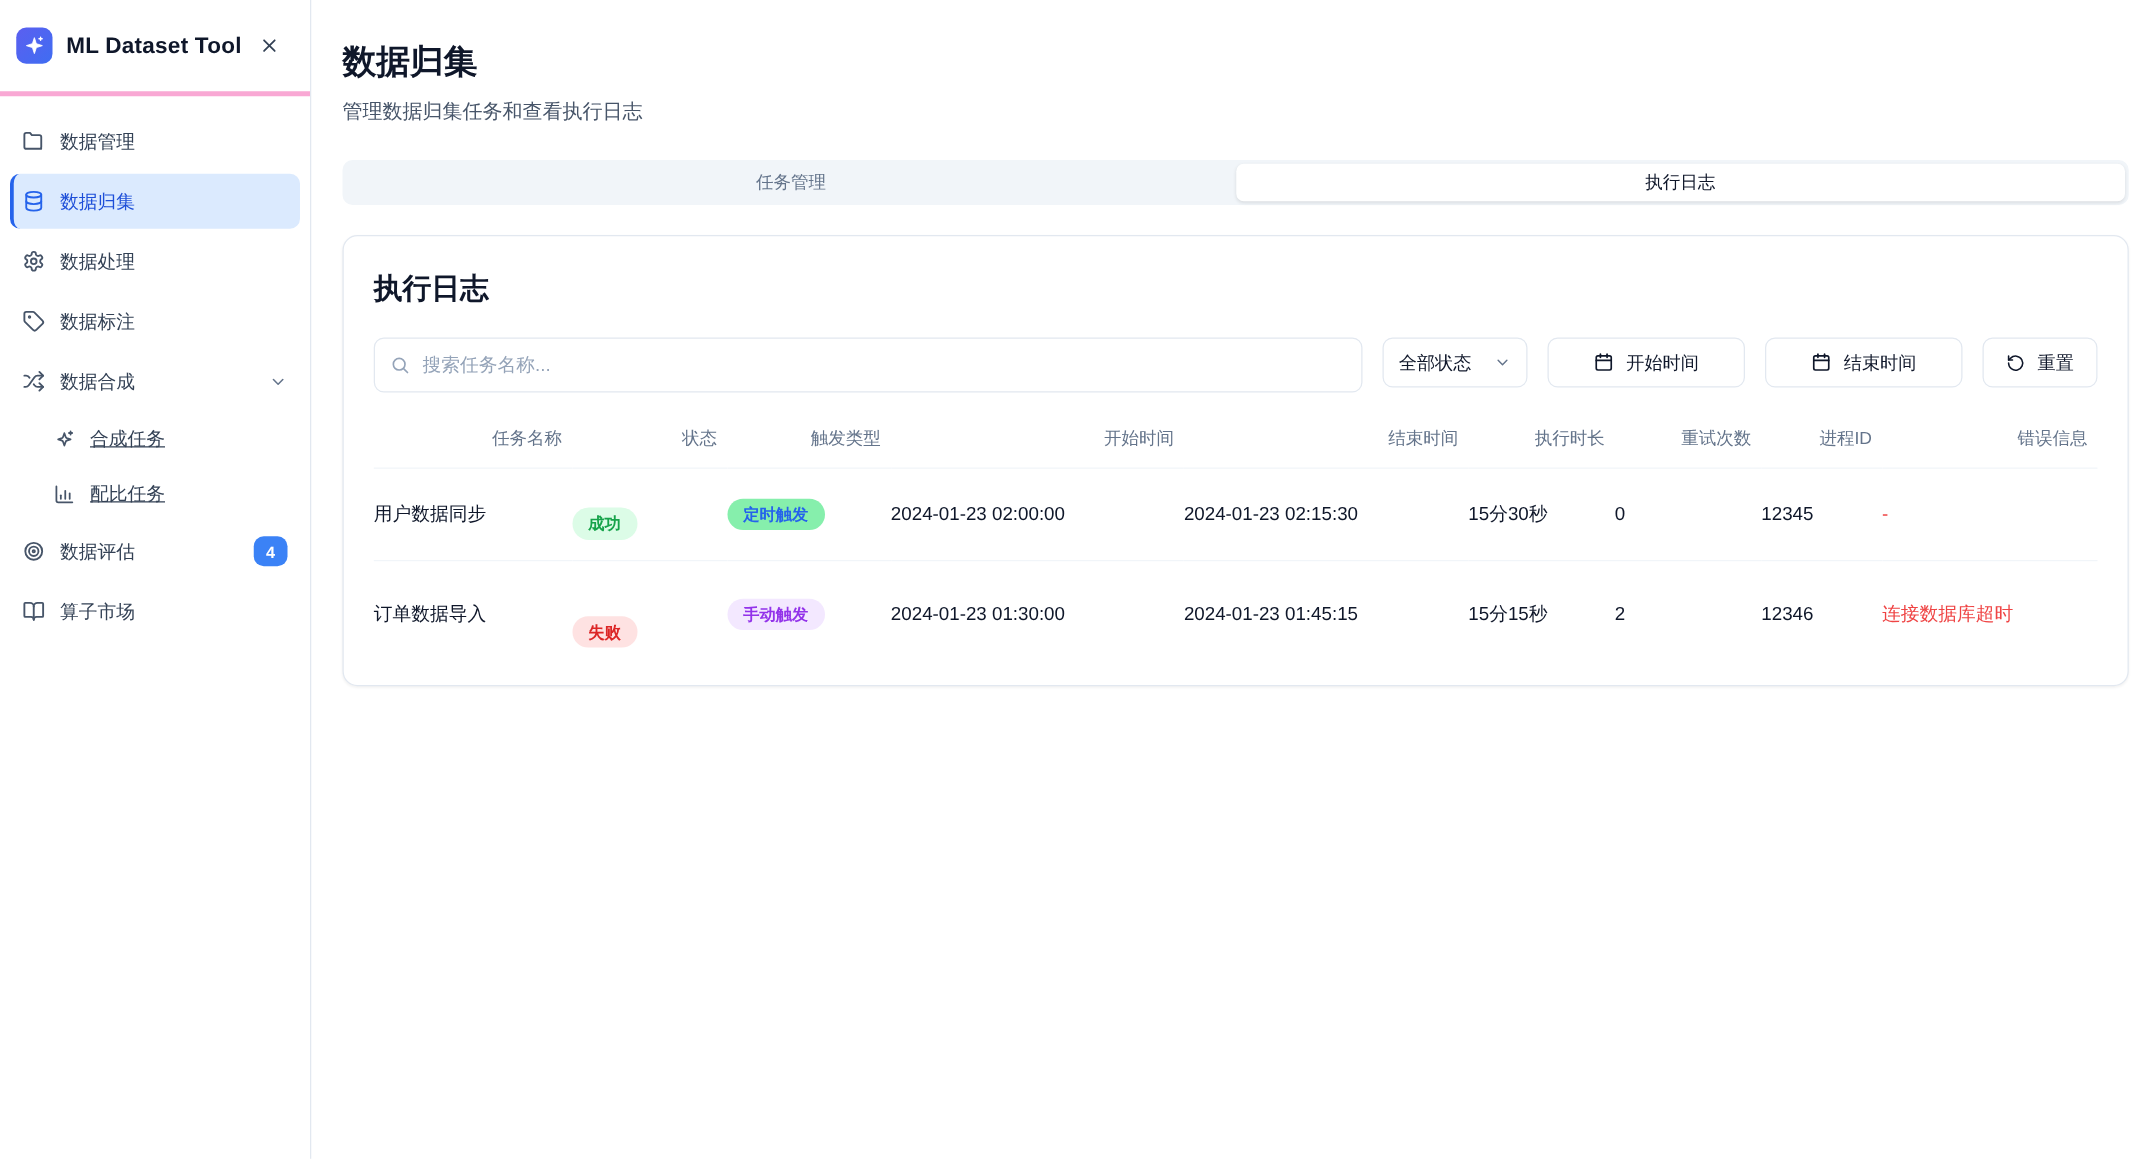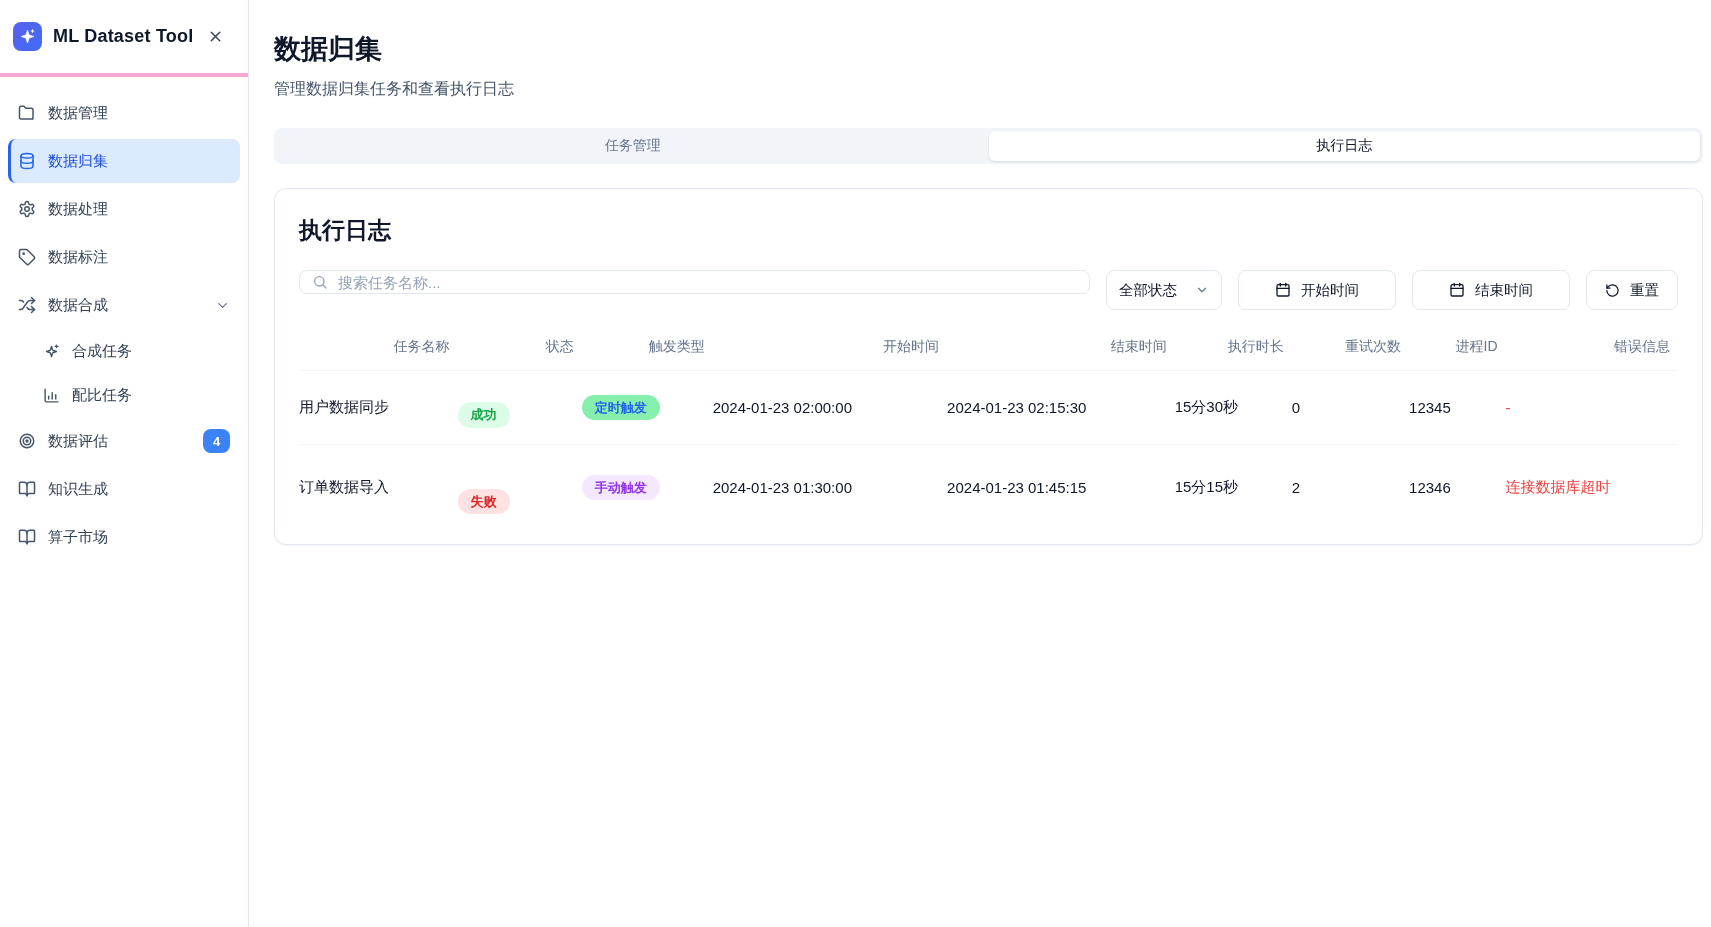--- a/index.html
+++ b/index.html
@@ -21,21 +21,21 @@
   .nav { padding:14px 8px; }
   .nav-item { height:44px; margin-bottom:4px; display:flex; align-items:center;
     gap:12px; padding:0 10px; border-radius:8px; font-size:15px; color:#334155;
     cursor:pointer; position:relative; }
   .nav-item .nicon { display:flex; color:#475569; }
   .nav-item.active { background:#dbeafe; color:#1d4ed8;
     border-left:3px solid #2563eb; padding-left:7px; }
   .nav-item.active .nicon { color:#2563eb; }
   .nav-sub { height:40px; margin-bottom:4px; display:flex; align-items:center;
     gap:12px; padding:0 10px 0 35px; border-radius:8px; font-size:15px;
-    color:#334155; cursor:pointer; }
+    color:#334155; cursor:pointer;text-decoration:underline; }
   .nav-sub .nicon { display:flex; color:#475569; }
   .chev { margin-left:auto; color:#64748b; display:flex; }
   .count-badge { margin-left:auto; background:#3b82f6; color:#fff;
     min-width:27px; height:24px; border-radius:8px; font-size:13px;
     font-weight:700; display:flex; align-items:center; justify-content:center; }
 
   
   .main { margin-left:249px; padding:31px 8px 0 25px; }
   .page-title { font-size:27px; font-weight:700; color:#0f172a; }
   .page-subtitle { margin-top:12px; font-size:16px; color:#475569; }
@@ -51,21 +51,21 @@
     border-radius:12px; box-shadow:0 1px 2px rgba(0,0,0,.05);
     padding:26px 24px 14px; }
   .card-title { font-size:23px; font-weight:700; color:#0f172a; }
 
   .filters { display:flex; gap:16px; margin-top:24px; }
   .ctrl { height:40px; border:1px solid #e2e8f0; border-radius:8px;
     background:#fff; display:flex; align-items:center; justify-content:center;
     gap:10px; font-size:14.5px; color:#0f172a; cursor:pointer;
     font-family:inherit; }
   .search-wrap { flex:1; position:relative; display:flex; align-items:center;
-    height:24px; border:1px solid #e2e8f0; border-radius:8px; }
+    height:44px; border:1px solid #e2e8f0; border-radius:8px; }
   .search-wrap .sicon { position:absolute; left:12px; color:#94a3b8; display:flex; }
   .search-wrap input { border:none; outline:none; background:transparent;
     width:100%; height:100%; padding:0 12px 0 38px; font-size:15px;
     color:#0f172a; font-family:inherit; }
   .search-wrap input::placeholder { color:#94a3b8; }
   .select { width:116px; justify-content:space-between; padding:0 12px; }
   .btn-date { width:158px; }
   .btn-reset { width:92px; }
 
   table { width:100%; border-collapse:collapse; margin-top:18px; }
@@ -193,29 +193,20 @@
         <svg width="18" height="18" viewBox="0 0 24 24" fill="none" stroke="currentColor" stroke-width="2" stroke-linecap="round" stroke-linejoin="round">
             <circle cx="12" cy="12" r="9"></circle>
             <circle cx="12" cy="12" r="5"></circle>
             <circle cx="12" cy="12" r="1.2"></circle>
           </svg>
       </span>
       <span>数据评估</span>
       <span class="count-badge">4</span>
     </div>
 
-    <div class="nav-item">
-      <span class="nicon">
-        <svg width="18" height="18" viewBox="0 0 24 24" fill="none" stroke="currentColor" stroke-width="2" stroke-linecap="round" stroke-linejoin="round">
-            <path d="M12 7v14"></path>
-            <path d="M3 18a1 1 0 0 1-1-1V4a1 1 0 0 1 1-1h5a4 4 0 0 1 4 4 4 4 0 0 1 4-4h5a1 1 0 0 1 1 1v13a1 1 0 0 1-1 1h-6a3 3 0 0 0-3 3 3 3 0 0 0-3-3z"></path>
-          </svg>
-      </span>
-      <span>知识生成</span>
-    </div>
 
     <div class="nav-item">
       <span class="nicon">
         <svg width="18" height="18" viewBox="0 0 24 24" fill="none" stroke="currentColor" stroke-width="2" stroke-linecap="round" stroke-linejoin="round">
             <path d="M12 7v14"></path>
             <path d="M3 18a1 1 0 0 1-1-1V4a1 1 0 0 1 1-1h5a4 4 0 0 1 4 4 4 4 0 0 1 4-4h5a1 1 0 0 1 1 1v13a1 1 0 0 1-1 1h-6a3 3 0 0 0-3 3 3 3 0 0 0-3-3z"></path>
           </svg>
       </span>
       <span>算子市场</span>
     </div>

